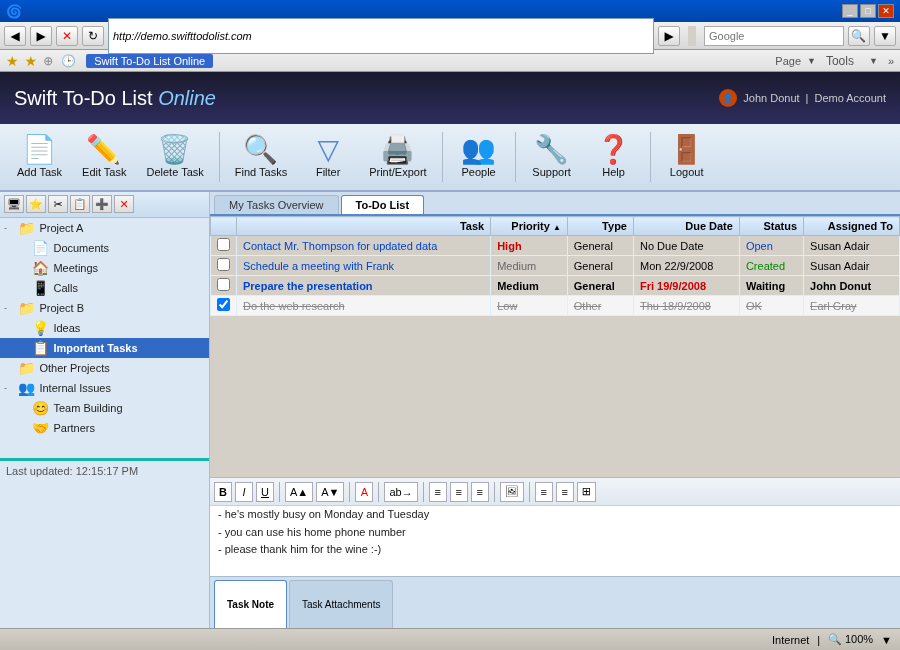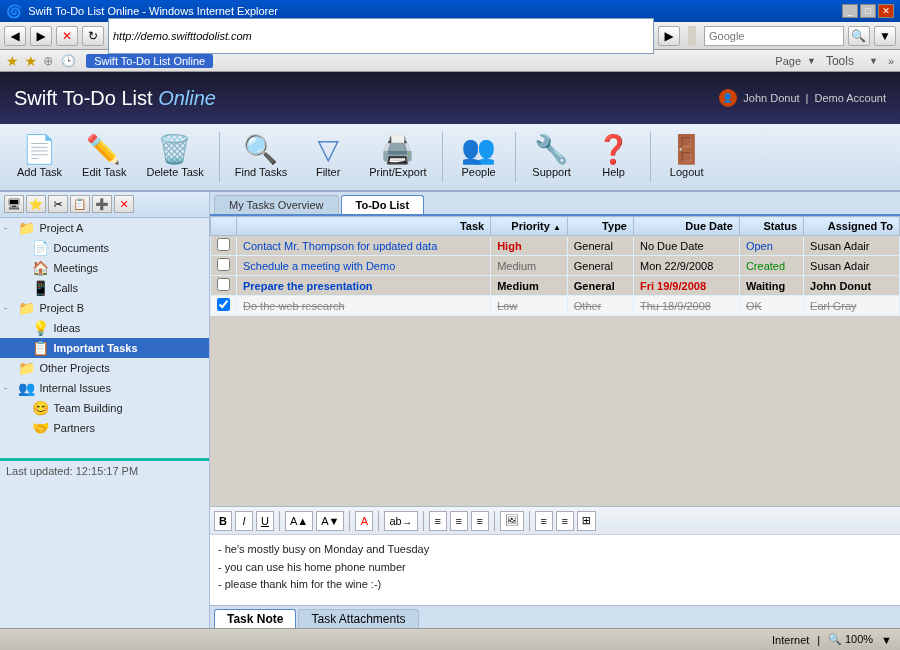--- a/index.html
+++ b/index.html
@@ -172,38 +172,38 @@
       align-items: center;
       gap: 3px;
       height: 28px;
     }
     .note-btn { padding: 1px 4px; background: white; border: 1px solid #aab; font-size: 11px; cursor: pointer; min-width: 18px; display: flex; align-items: center; justify-content: center; height: 20px; }
     .note-btn.bold { font-weight: bold; }
     .note-btn.italic { font-style: italic; }
     .note-btn.underline { text-decoration: underline; }
     .note-divider { width: 1px; height: 20px; background: #aab; margin: 0 2px; }
     .note-content {
-      padding: 6px 8px;
+      padding: 0 8px;
       font-size: 11px;
       line-height: 1.6;
       background: white;
       min-height: 70px;
       color: #222;
     }
 
     .bottom-tabs {
       background: #d0dff0;
       border-top: 1px solid #aabbcc;
       display: flex;
       gap: 2px;
       padding: 3px 4px 0;
     }
     .bottom-tab {
-      padding: 2px 12px;
-      font-size: 12px;
+      padding: 18px 12px;
+      font-size: 10px;
       cursor: pointer;
       border: 1px solid #aabbcc;
       border-bottom: none;
       background: #c0d4e8;
       border-radius: 3px 3px 0 0;
     }
     .bottom-tab.active { background: white; font-weight: bold; border-color: #5588cc; }
 
     
     .status-bar {
@@ -248,21 +248,20 @@
 
     .task-scroll { overflow-y: auto; flex: 1; }
 
     .sort-arrow { font-size: 8px; }
   </style>
 </head>
 <body>
 
 <div class="browser-titlebar">
   <span class="icon">🌀</span>
-  <span>Swift To-Do List Online - Windows Internet Explorer</span>
   <span style="flex:1"></span>
   <div class="win-btns">
     <div class="win-btn">_</div>
     <div class="win-btn">□</div>
     <div class="win-btn close">✕</div>
   </div>
 </div>
 
 <div class="browser-toolbar">
   <div class="nav-btn">◀</div>
@@ -457,21 +456,21 @@
               <td><input type="checkbox" class="checkbox" style=""></td>
               <td><span style="color:#0044cc;">Contact Mr. Thompson for updated data</span></td>
               <td class="priority-high">High</td>
               <td>General</td>
               <td>No Due Date</td>
               <td class="status-open">Open</td>
               <td>Susan Adair</td>
             </tr>
             <tr class="table-row">
               <td><input type="checkbox" class="checkbox" style=""></td>
-              <td><span style="color:#0044cc;">Schedule a meeting with Demo</span></td>
+              <td><span style="color:#0044cc;">Schedule a meeting with Frank</span></td>
               <td class="priority-medium">Medium</td>
               <td>General</td>
               <td>Mon 22/9/2008</td>
               <td class="status-created">Created</td>
               <td>Susan Adair</td>
             </tr>
             <tr class="table-row">
               <td><input type="checkbox" class="checkbox" style=""></td>
               <td><span style="color:#0044cc;font-weight:bold;">Prepare the presentation</span></td>
               <td style="font-weight:bold;">Medium</td>

